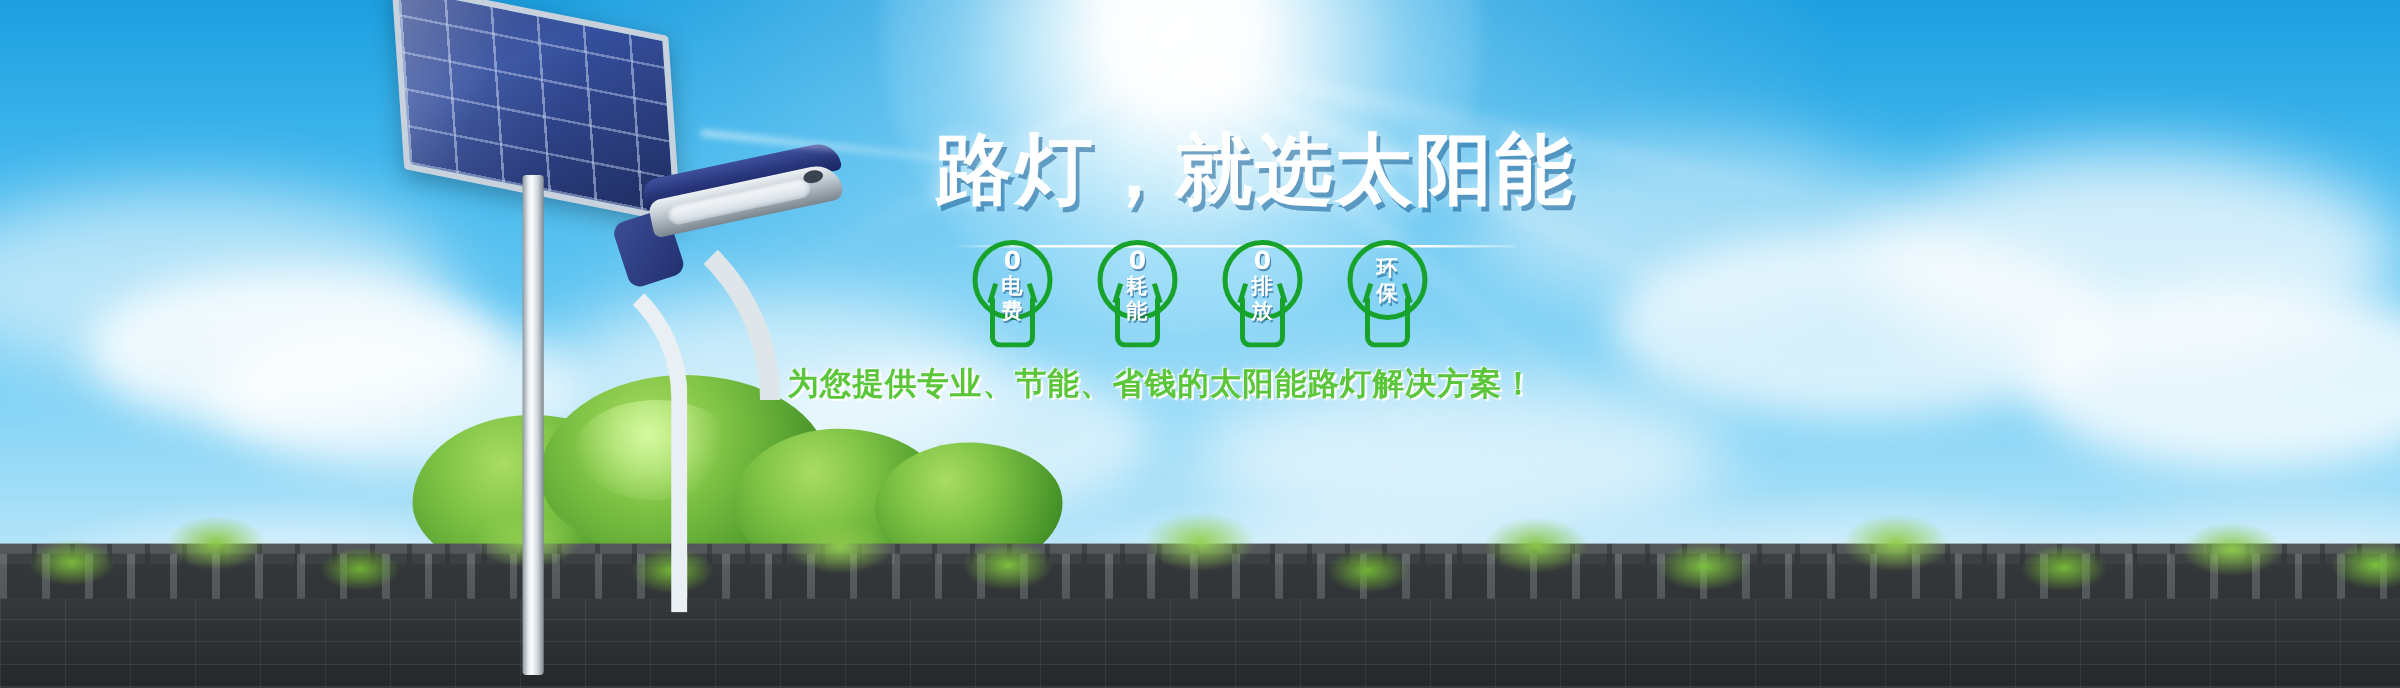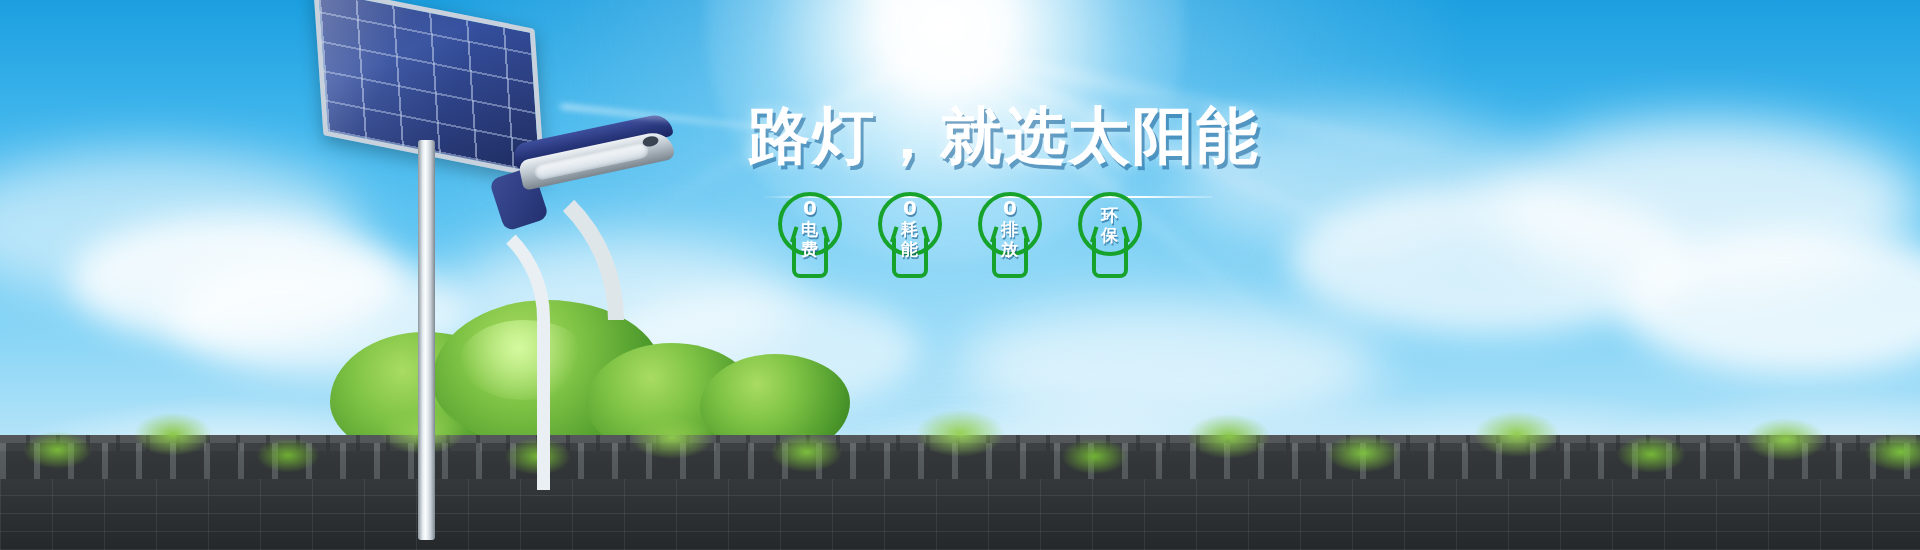--- a/index.html
+++ b/index.html
@@ -275,20 +275,21 @@
       <div class="neck"></div>
 
       <div class="badge-txt">
         <span>环</span>
         <span>保</span>
       </div>
     </div>
 
   </div>
 
+  <div class="subtitle">为您提供专业、节能、省钱的太阳能路灯解决方案！</div>
 
   <div class="tree" style="left:330px;bottom:88px;width:190px;height:130px;"></div>
   <div class="tree" style="left:432px;bottom:100px;width:230px;height:150px;"></div>
   <div class="tree" style="left:586px;bottom:92px;width:170px;height:115px;"></div>
   <div class="tree" style="left:700px;bottom:96px;width:150px;height:100px;"></div>
   <div class="tree-hi" style="left:460px;bottom:150px;width:130px;height:80px;"></div>
 
   <div class="wall">
     <div class="tiles"></div>
     <div class="bricks"></div>

